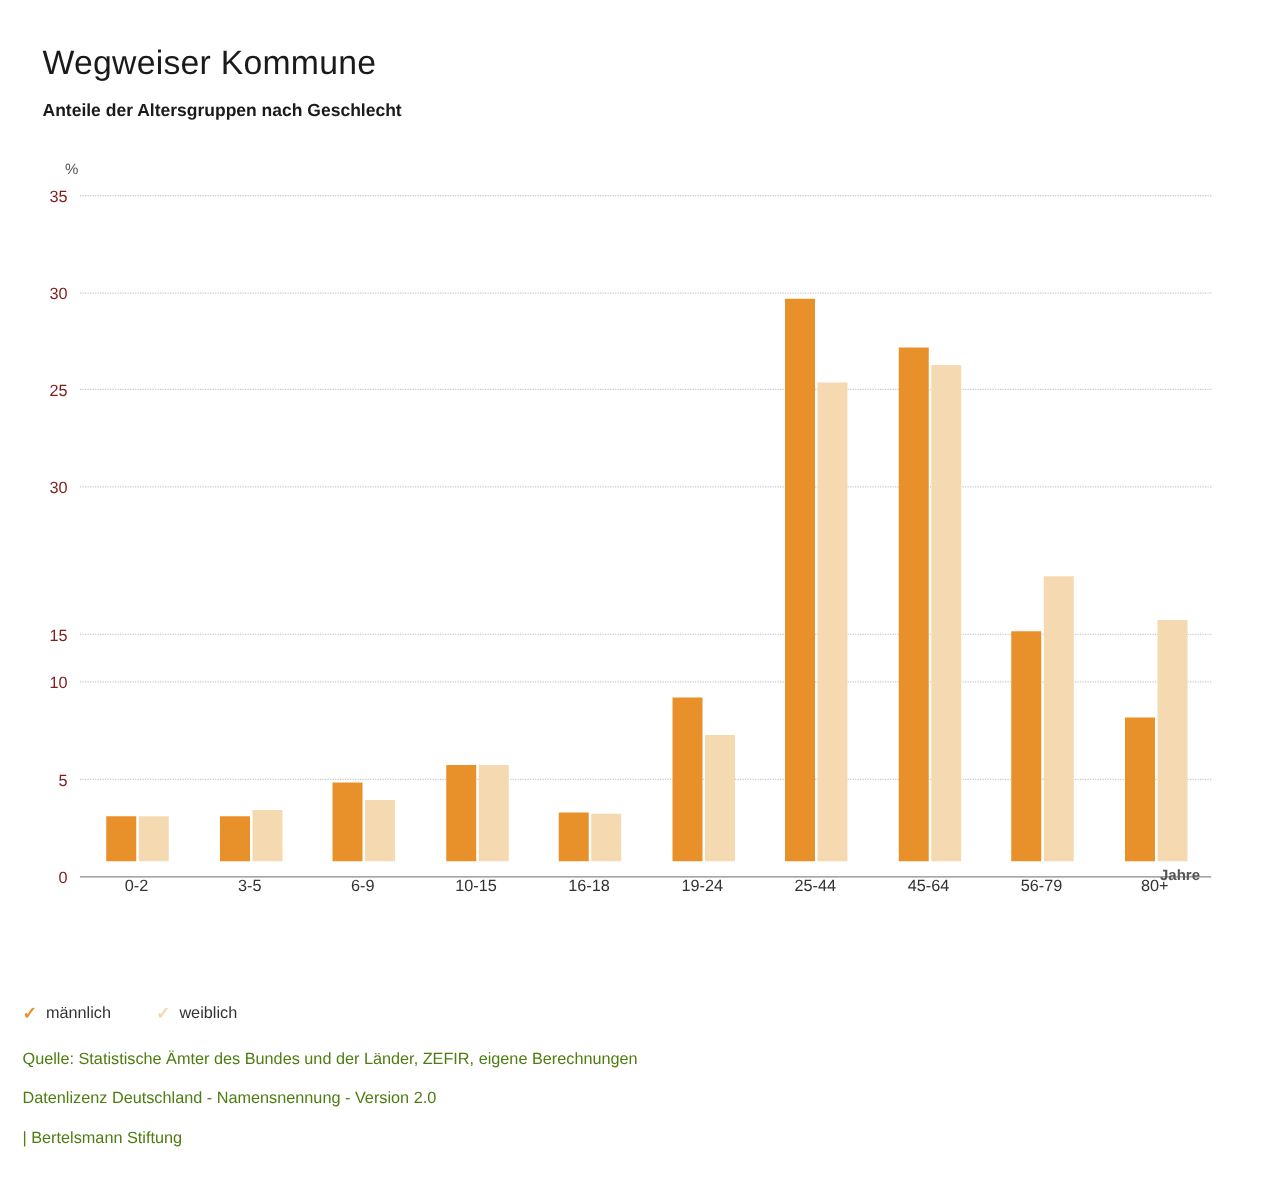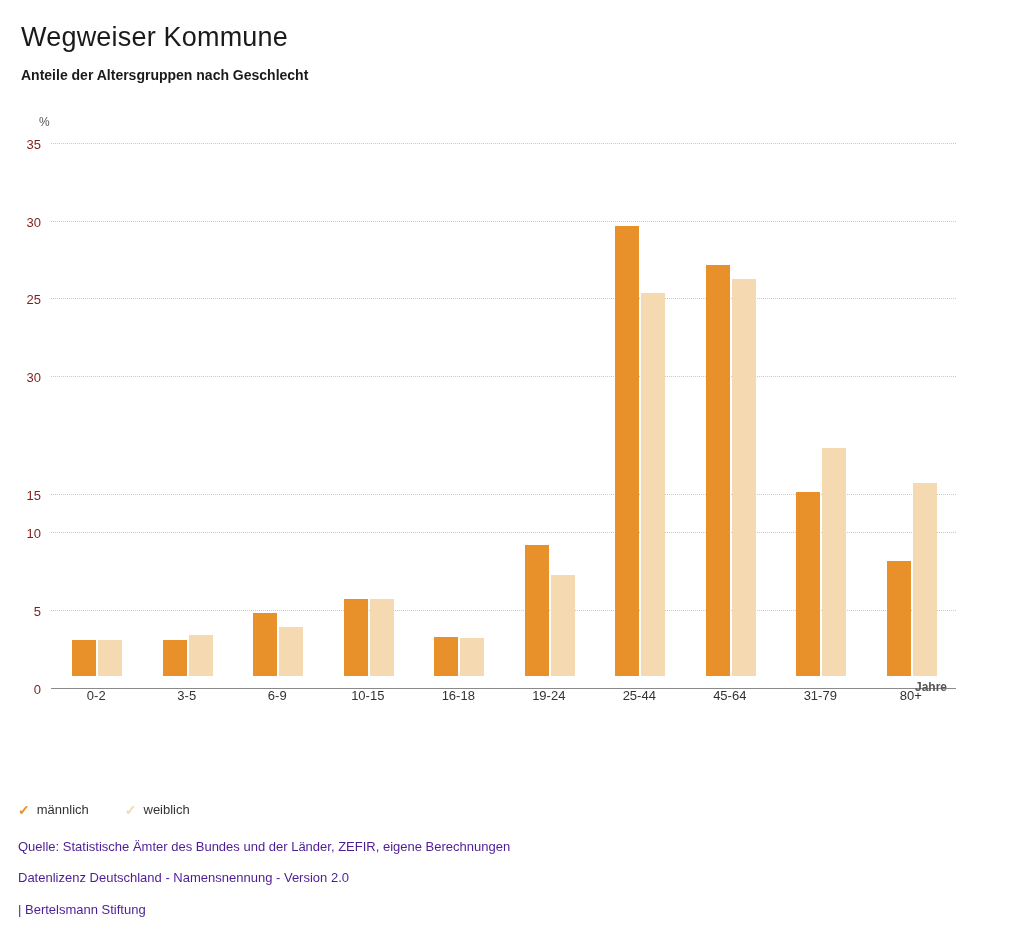--- a/index.html
+++ b/index.html
@@ -13,21 +13,21 @@
     font-family: "Liberation Sans", sans-serif;
     color: #1a1a1a;
     position: relative;
     overflow: hidden;
   }
   .page {
     position: relative;
     width: 1024px;
     height: 820px;
     box-sizing: border-box;
-    padding: 3px;
+    padding: 16px;
   }
   .header {
     padding: 18px 0 0 18px;
   }
   .title {
     font-size: 27px;
     font-weight: normal;
     color: #1a1a1a;
     letter-spacing: 0.2px;
     margin: 0;
@@ -141,21 +141,21 @@
   .legend-check {
     font-size: 14px;
     line-height: 1;
     font-weight: bold;
   }
   .footer {
     position: absolute;
     left: 18px;
     top: 840px;
     font-size: 13px;
-    color: #4c1d95;
+    color: #4d7c0f;
     line-height: 1.1;
   }
   .footer div {
     margin-bottom: 17px;
   }
 </style>
 </head>
 <body>
 
 <div class="page">
@@ -231,21 +231,21 @@
             <div class="xlabel">25-44</div>
           </div>
           <div class="group" style="left: 70%; width: 10%;">
             <div class="bar" title="männlich 45-64: 26.4%" style="height: 411.086px; width: 24px; left: 21px; background: rgb(232, 145, 42);"></div>
             <div class="bar" title="weiblich 45-64: 25.5%" style="height: 397.071px; width: 24px; left: 47px; background: rgb(245, 217, 176);"></div>
             <div class="xlabel">45-64</div>
           </div>
           <div class="group" style="left: 80%; width: 10%;">
             <div class="bar" title="männlich 65-79: 11.8%" style="height: 183.743px; width: 24px; left: 21px; background: rgb(232, 145, 42);"></div>
             <div class="bar" title="weiblich 65-79: 14.6%" style="height: 227.343px; width: 24px; left: 47px; background: rgb(245, 217, 176);"></div>
-            <div class="xlabel">31-79</div>
+            <div class="xlabel">56-79</div>
           </div>
           <div class="group" style="left: 90%; width: 10%;">
             <div class="bar" title="männlich 80+: 7.4%" style="height: 115.229px; width: 24px; left: 21px; background: rgb(232, 145, 42);"></div>
             <div class="bar" title="weiblich 80+: 12.4%" style="height: 193.086px; width: 24px; left: 47px; background: rgb(245, 217, 176);"></div>
             <div class="xlabel">80+</div>
           </div>
         </div>
     </div>
     <div class="x-axis-unit">Jahre</div>
   </div>

